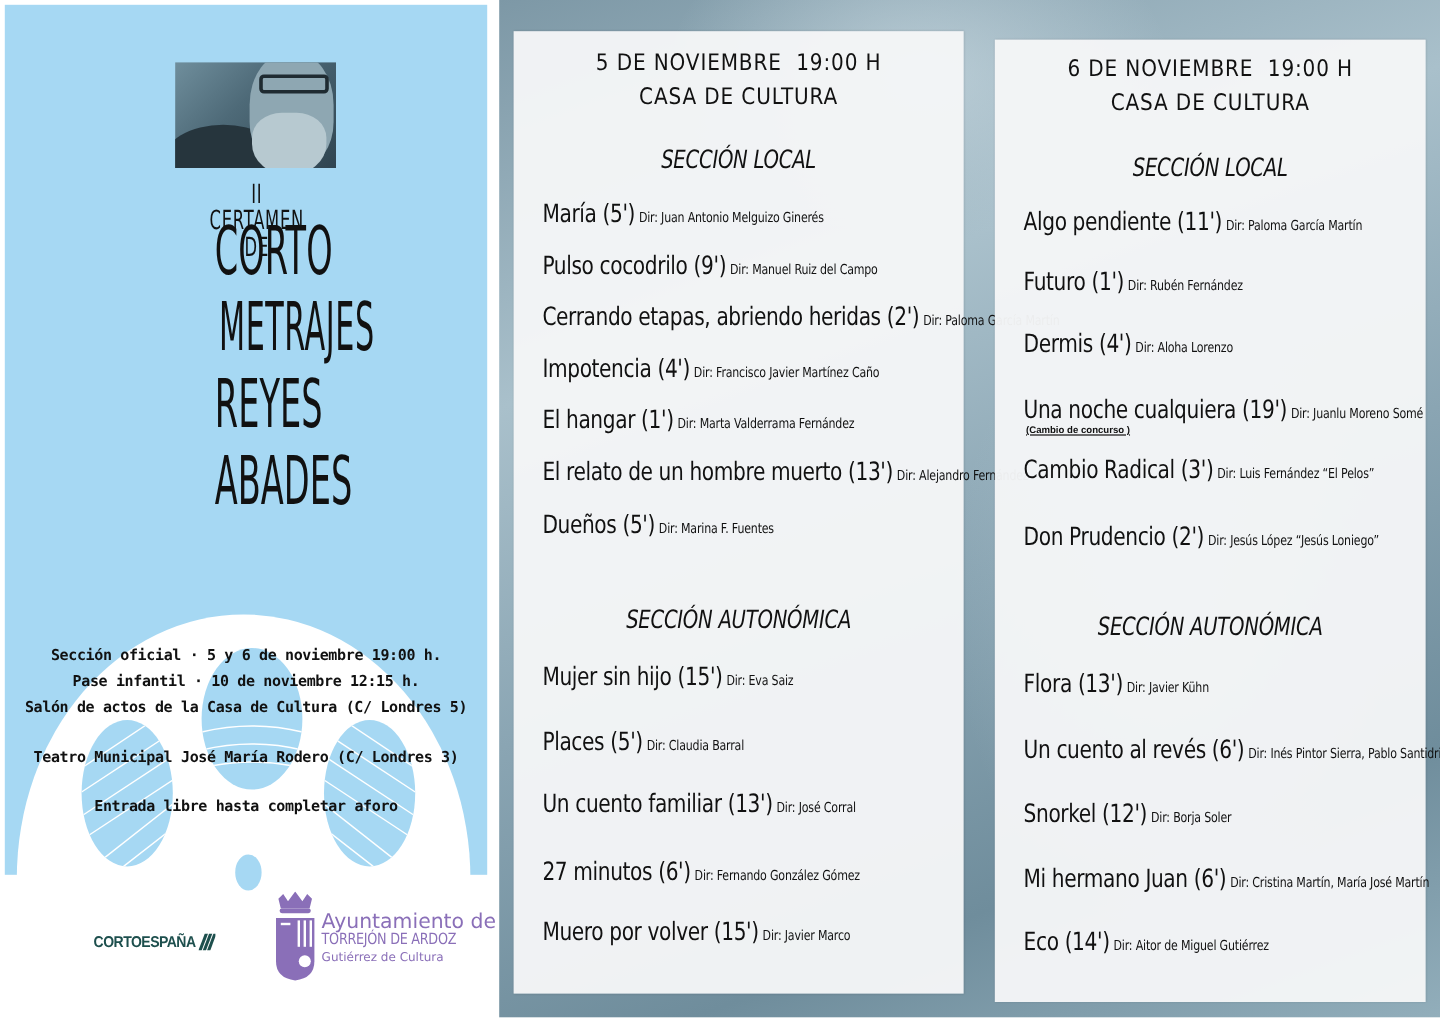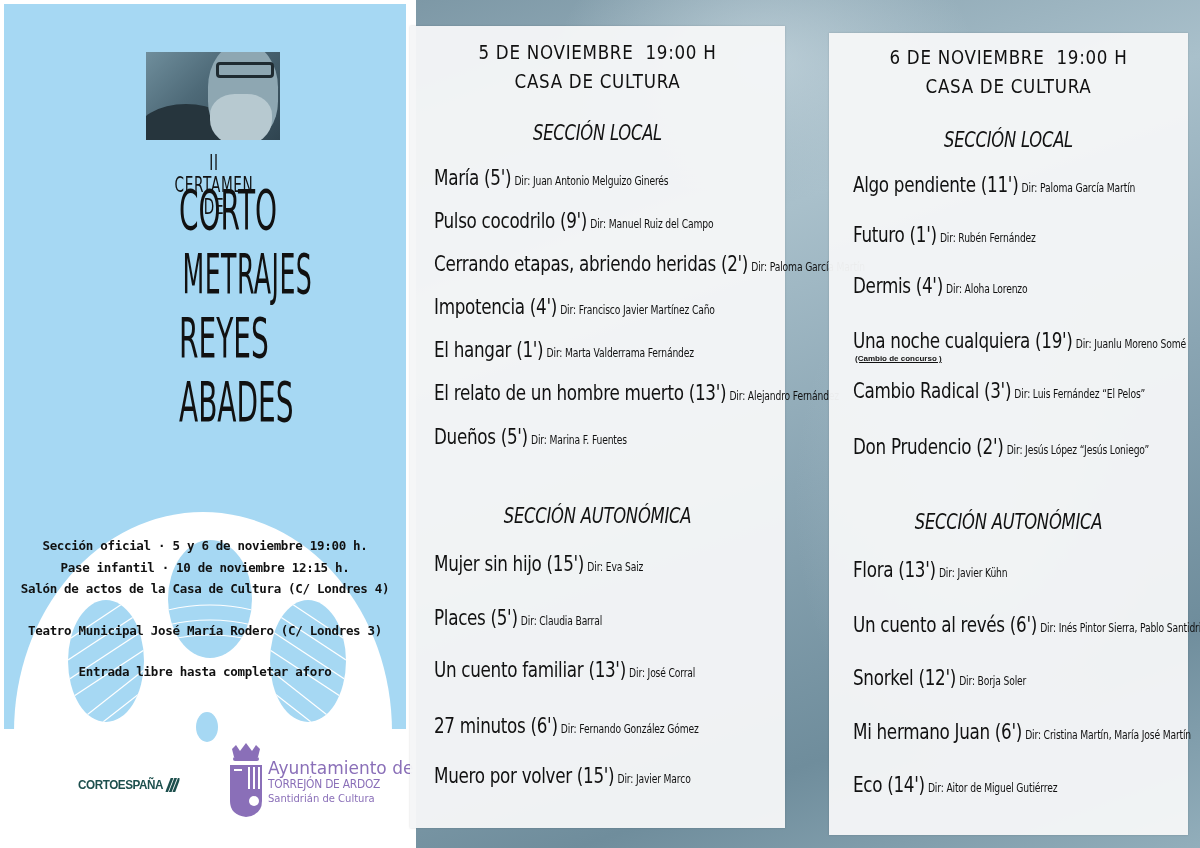--- a/index.html
+++ b/index.html
@@ -92,21 +92,21 @@
       radial-gradient(ellipse 300px 200px at 350px 60px, rgba(210,225,232,0.6), transparent 70%),
       radial-gradient(ellipse 260px 400px at 560px 500px, rgba(180,200,210,0.5), transparent 70%),
       linear-gradient(160deg, #7d98a6 0%, #a9c0cb 30%, #8aa5b3 55%, #6f8d9c 80%, #92aebb 100%);
   }
 
   .card {
     position: absolute; background: rgba(245,246,247,0.96);
     box-shadow: 0 0 2px rgba(0,0,0,0.15);
     font-family: "Liberation Sans", sans-serif; color: #111;
   }
-  .card-1 { left: 410px; top: 26px; width: 375px; height: 802px; }
+  .card-1 { left: 428px; top: 26px; width: 375px; height: 802px; }
   .card-2 { left: 829px; top: 33px; width: 359px; height: 802px; }
 
   .card-header {
     text-align: center; font-size: 19px; letter-spacing: 0.8px; line-height: 29px;
     font-family: "DejaVu Sans", sans-serif; transform: scaleX(0.88);
   }
   .card-1 .card-header { margin-top: 12px; }
   .card-2 .card-header { margin-top: 10px; }
   .section-title {
     text-align: center; font-size: 21px; font-style: italic;
@@ -176,21 +176,21 @@
     <span class="title-line t-small">II CERTAMEN DE</span>
     <span class="title-line t-big">CORTO</span>
     <span class="title-line t-med">METRAJES</span>
     <span class="title-line t-big">REYES</span>
     <span class="title-line t-big">ABADES</span>
   </div>
 
   <div class="info-block">
     <span class="info-line">Sección oficial · 5 y 6 de noviembre 19:00 h.</span>
     <span class="info-line">Pase infantil · 10 de noviembre 12:15 h.</span>
-    <span class="info-line">Salón de actos de la Casa de Cultura (C/ Londres 4)</span>
+    <span class="info-line">Salón de actos de la Casa de Cultura (C/ Londres 5)</span>
     <span class="info-gap"></span>
     <span class="info-line">Teatro Municipal José María Rodero (C/ Londres 3)</span>
     <span class="info-gap"></span>
     <span class="info-line">Entrada libre hasta completar aforo</span>
   </div>
 
   <div class="logo-corto">
     <span>CORTOESPAÑA</span>
     <svg class="stripes" viewBox="0 0 16 14">
         <g fill="#1d4f4d">
@@ -212,21 +212,21 @@
         <rect x="20" y="24" width="2" height="22"></rect>
           <rect x="25" y="24" width="2" height="22"></rect>
           <rect x="30" y="24" width="2" height="22"></rect>
         <circle cx="26" cy="58" r="5"></circle>
         <rect x="6" y="26" width="8" height="2"></rect>
       </g>
     </svg>
     <div class="ayto-text">
       <span class="ayto-1">Ayuntamiento de</span>
       <span class="ayto-2">TORREJÓN DE ARDOZ</span>
-      <span class="ayto-3">Santidrián de Cultura</span>
+      <span class="ayto-3">Gutiérrez de Cultura</span>
     </div>
   </div>
 </div>
 
 <div class="right-bg"></div>
 
 <div class="card card-1">
   <div class="card-header">
     <div style="white-space:pre">5 DE NOVIEMBRE  19:00 H</div>
     <div>CASA DE CULTURA</div>

